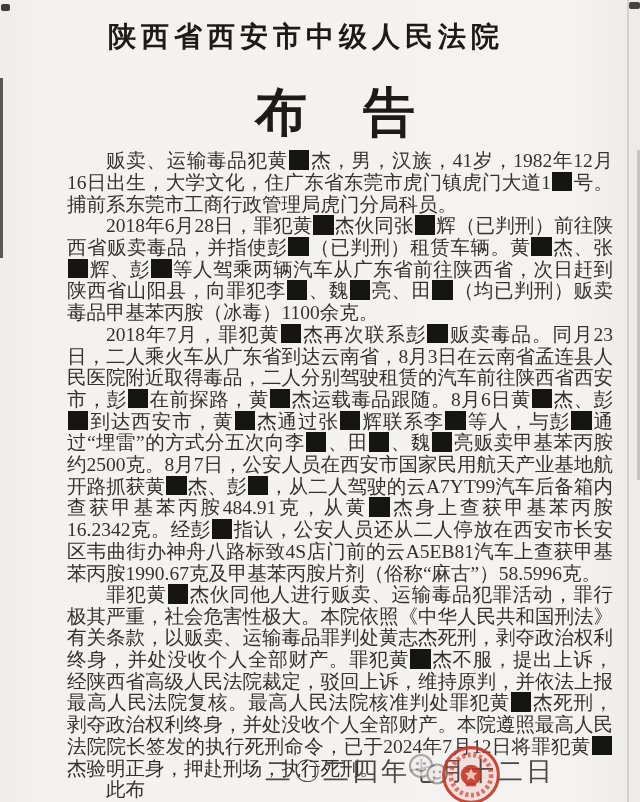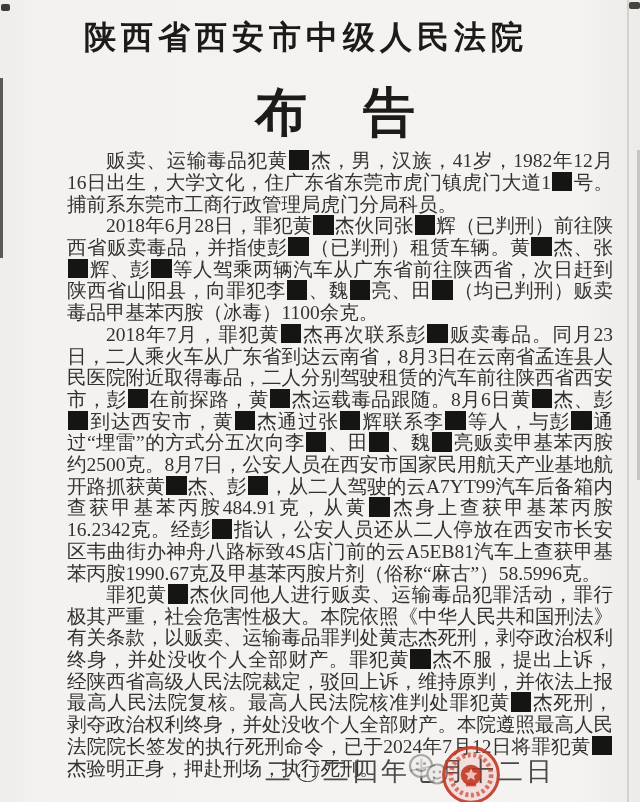--- a/index.html
+++ b/index.html
@@ -12,21 +12,21 @@
   
   .scan-line-right{position:absolute;left:627px;top:0;width:2px;height:802px;background:#d4d2ce;}
   .right-edge-dark{position:absolute;left:637px;top:150px;width:3px;height:330px;background:#a7a5a1;opacity:.55;}
   .edge-left-strip{position:absolute;left:0;top:78px;width:3px;height:180px;background:#34332f;opacity:.8;}
   .mark-top-left{position:absolute;left:1px;top:4px;width:9px;height:7px;background:#3c3b38;border-radius:2px;}
   .mark-top-right{position:absolute;left:629px;top:2px;width:11px;height:7px;background:#45443f;border-radius:2px;}
   
   .court-name{
     position:absolute;top:14px;left:0;width:612px;margin:0;text-align:center;
     font-family:"DejaVu Sans","Liberation Sans",sans-serif;font-weight:700;
-    font-size:32px;line-height:46px;letter-spacing:5px;color:#1c1b19;white-space:nowrap;
+    font-size:28px;line-height:46px;letter-spacing:5px;color:#1c1b19;white-space:nowrap;
   }
   .notice-title{
     position:absolute;top:64px;left:0;width:640px;margin:16px;text-align:center;
     font-family:"DejaVu Sans","Liberation Sans",sans-serif;font-weight:700;
     font-size:52px;line-height:64px;letter-spacing:2px;color:#1c1b19;white-space:nowrap;
   }
   
   .doc-body{
     position:absolute;top:150px;left:55px;width:546px;
     font-size:19.5px;line-height:21.6px;text-align:justify;color:#33322f;margin-left:12px;
@@ -54,20 +54,21 @@
   <div class="mark-top-right"></div>
 
   <h1 class="court-name">陕西省西安市中级人民法院</h1>
   <h2 class="notice-title">布　告</h2>
 
   <div class="doc-body">
     <p>贩卖、运输毒品犯黄<span class="redact" style="width:1.05em"></span>杰，男，汉族，41岁，1982年12月16日出生，大学文化，住广东省东莞市虎门镇虎门大道1<span class="redact" style="width:1.05em"></span>号。捕前系东莞市工商行政管理局虎门分局科员。</p>
     <p>2018年6月28日，罪犯黄<span class="redact" style="width:1.05em"></span>杰伙同张<span class="redact" style="width:1.05em"></span>辉（已判刑）前往陕西省贩卖毒品，并指使彭<span class="redact" style="width:1.05em"></span>（已判刑）租赁车辆。黄<span class="redact" style="width:1.05em"></span>杰、张<span class="redact" style="width:1.05em"></span>辉、彭<span class="redact" style="width:1.05em"></span>等人驾乘两辆汽车从广东省前往陕西省，次日赶到陕西省山阳县，向罪犯李<span class="redact" style="width:1.05em"></span>、魏<span class="redact" style="width:1.05em"></span>亮、田<span class="redact" style="width:1.05em"></span>（均已判刑）贩卖毒品甲基苯丙胺（冰毒）1100余克。</p>
     <p>2018年7月，罪犯黄<span class="redact" style="width:1.05em"></span>杰再次联系彭<span class="redact" style="width:1.05em"></span>贩卖毒品。同月23日，二人乘火车从广东省到达云南省，8月3日在云南省孟连县人民医院附近取得毒品，二人分别驾驶租赁的汽车前往陕西省西安市，彭<span class="redact" style="width:1.05em"></span>在前探路，黄<span class="redact" style="width:1.05em"></span>杰运载毒品跟随。8月6日黄<span class="redact" style="width:1.05em"></span>杰、彭<span class="redact" style="width:1.05em"></span>到达西安市，黄<span class="redact" style="width:1.05em"></span>杰通过张<span class="redact" style="width:1.05em"></span>辉联系李<span class="redact" style="width:1.05em"></span>等人，与彭<span class="redact" style="width:1.05em"></span>通过“埋雷”的方式分五次向李<span class="redact" style="width:1.05em"></span>、田<span class="redact" style="width:1.05em"></span>、魏<span class="redact" style="width:1.05em"></span>亮贩卖甲基苯丙胺约2500克。8月7日，公安人员在西安市国家民用航天产业基地航开路抓获黄<span class="redact" style="width:1.05em"></span>杰、彭<span class="redact" style="width:1.05em"></span>，从二人驾驶的云A7YT99汽车后备箱内查获甲基苯丙胺484.91克，从黄<span class="redact" style="width:1.05em"></span>杰身上查获甲基苯丙胺16.2342克。经彭<span class="redact" style="width:1.05em"></span>指认，公安人员还从二人停放在西安市长安区韦曲街办神舟八路标致4S店门前的云A5EB81汽车上查获甲基苯丙胺1990.67克及甲基苯丙胺片剂（俗称“麻古”）58.5996克。</p>
     <p>罪犯黄<span class="redact" style="width:1.05em"></span>杰伙同他人进行贩卖、运输毒品犯罪活动，罪行极其严重，社会危害性极大。本院依照《中华人民共和国刑法》有关条款，以贩卖、运输毒品罪判处黄志杰死刑，剥夺政治权利终身，并处没收个人全部财产。罪犯黄<span class="redact" style="width:1.05em"></span>杰不服，提出上诉，经陕西省高级人民法院裁定，驳回上诉，维持原判，并依法上报最高人民法院复核。最高人民法院核准判处罪犯黄<span class="redact" style="width:1.05em"></span>杰死刑，剥夺政治权利终身，并处没收个人全部财产。本院遵照最高人民法院院长签发的执行死刑命令，已于2024年7月12日将罪犯黄<span class="redact" style="width:1.05em"></span>杰验明正身，押赴刑场，执行死刑。</p>
+    <p class="closing">此布</p>
   </div>
 
   <p class="issue-date">二〇二四年七月十二日</p>
 
   <svg class="watermark" viewBox="0 0 48 42">
     <circle cx="17" cy="18" r="11" fill="#f0efed" stroke="#8f8d8a" stroke-width="2.2"></circle>
     <circle cx="13.5" cy="15.5" r="1.6" fill="#8f8d8a"></circle>
     <circle cx="20.5" cy="15.5" r="1.6" fill="#8f8d8a"></circle>
     <path d="M12 21 q5 4 10 0" stroke="#8f8d8a" stroke-width="1.8" fill="none"></path>
     <circle cx="33" cy="26" r="9.5" fill="#eceae8" stroke="#8f8d8a" stroke-width="2.2"></circle>

